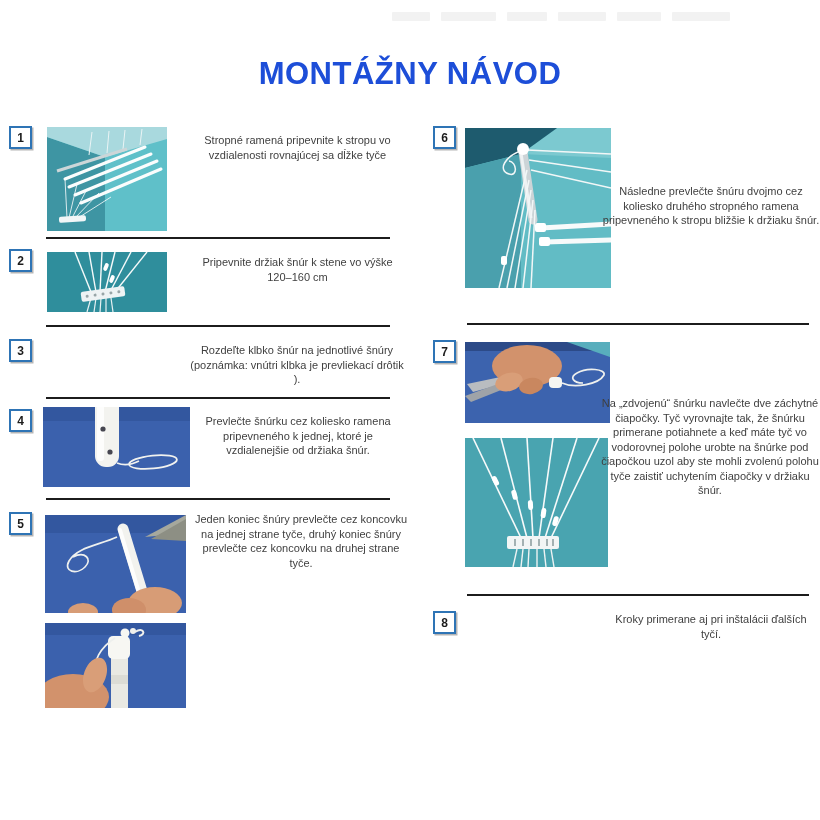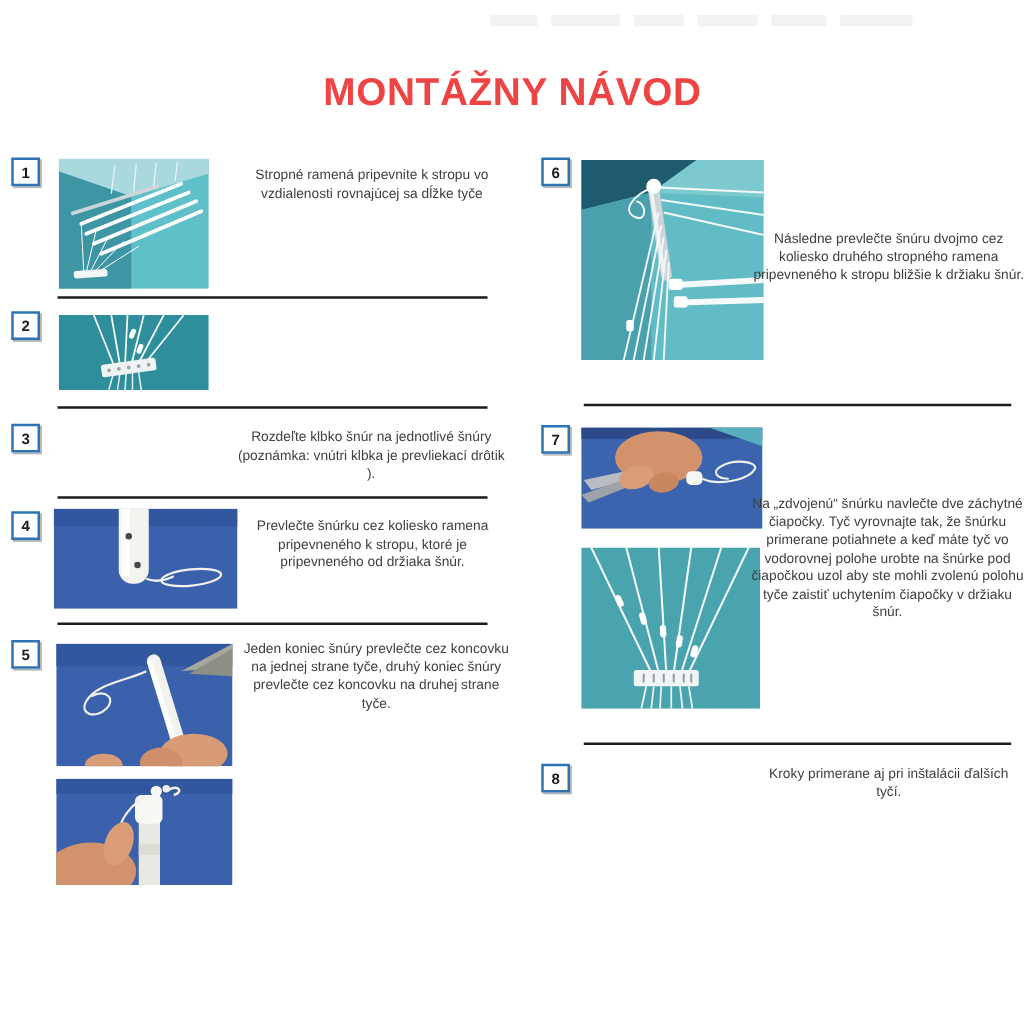--- a/index.html
+++ b/index.html
@@ -8,21 +8,21 @@
     width:820px;height:820px;
     background:#ffffff;
     font-family:"Liberation Sans", sans-serif;
     overflow:hidden;
   }
   .watermark{position:absolute;top:12px;left:392px;height:9px;display:flex;gap:11px;}
   .watermark span{display:block;height:9px;background:#f2f2f2;border-radius:1px;}
   .page-title{
     position:absolute;top:56px;left:0;width:100%;
     text-align:center;
-    color:#ef4444;
+    color:#1d4ed8;
     font-size:31px;font-weight:bold;letter-spacing:.5px;
   }
   .badge{
     position:absolute;width:23px;height:23px;box-sizing:border-box;
     background:#ffffff;border:2px solid #2E74B5;
     box-shadow:1.5px 1.5px 0 rgba(90,90,90,.45);
     display:flex;align-items:center;justify-content:center;
     font-size:12px;font-weight:bold;color:#1c1c1c;
   }
   .step-text{
@@ -109,20 +109,21 @@
       <g transform="rotate(-8 56 42)">
         <rect x="34" y="37" width="44" height="10" rx="2" fill="#eef3f4"></rect>
         <circle cx="40" cy="42" r="1.5" fill="#98a5a7"></circle>
           <circle cx="48" cy="42" r="1.5" fill="#98a5a7"></circle>
         <circle cx="56" cy="42" r="1.5" fill="#98a5a7"></circle>
           <circle cx="64" cy="42" r="1.5" fill="#98a5a7"></circle>
         <circle cx="72" cy="42" r="1.5" fill="#98a5a7"></circle>
       </g>
     </svg>
   </div>
+  <div class="step-text" style="left:190px;top:255px;width:215px;">Pripevnite držiak šnúr k stene vo výške 120–160 cm</div>
   <div class="divider" style="left:46px;top:325px;width:344px;"></div>
 
   <div class="badge" style="left:9px;top:339px;">
     <span>3</span>
   </div>
   <div class="step-text" style="left:188px;top:343px;width:218px;">Rozdeľte klbko šnúr na jednotlivé šnúry (poznámka: vnútri klbka je prevliekací drôtik ).</div>
   <div class="divider" style="left:46px;top:397px;width:344px;"></div>
 
   <div class="badge" style="left:9px;top:409px;">
     <span>4</span>
@@ -132,21 +133,21 @@
       <rect width="147" height="80" fill="#3b61ad"></rect>
       <rect width="147" height="14" fill="#33579f"></rect>
       <rect x="52" y="-10" width="24" height="70" rx="11" fill="#f3f3ef"></rect>
       <rect x="54" y="-10" width="7" height="64" rx="3" fill="#ffffff" opacity="0.8"></rect>
       <circle cx="60" cy="22" r="2.6" fill="#474751"></circle>
       <circle cx="67" cy="45" r="2.6" fill="#474751"></circle>
       <path d="M74,56 C84,60 92,56 96,54" fill="none" stroke="#f1f2ef" stroke-width="1.8"></path>
       <ellipse cx="110" cy="55" rx="24" ry="6.5" fill="none" stroke="#f1f2ef" stroke-width="1.8" transform="rotate(-6 110 55)"></ellipse>
     </svg>
   </div>
-  <div class="step-text" style="left:192px;top:414px;width:212px;">Prevlečte šnúrku cez koliesko ramena pripevneného k stropu, ktoré je pripevneného od držiaka šnúr.</div>
+  <div class="step-text" style="left:192px;top:414px;width:212px;">Prevlečte šnúrku cez koliesko ramena pripevneného k jednej, ktoré je vzdialenejšie od držiaka šnúr.</div>
   <div class="divider" style="left:46px;top:498px;width:344px;"></div>
 
   <div class="badge" style="left:9px;top:512px;">
     <span>5</span>
   </div>
   <div class="photo" style="left:45px;top:515px;">
     <svg width="141" height="98" viewBox="0 0 141 98">
       <rect width="141" height="98" fill="#3b61ad"></rect>
       <rect width="141" height="18" fill="#33579f"></rect>
       <polygon points="141,0 100,22 141,18" fill="#a6a89d"></polygon>

